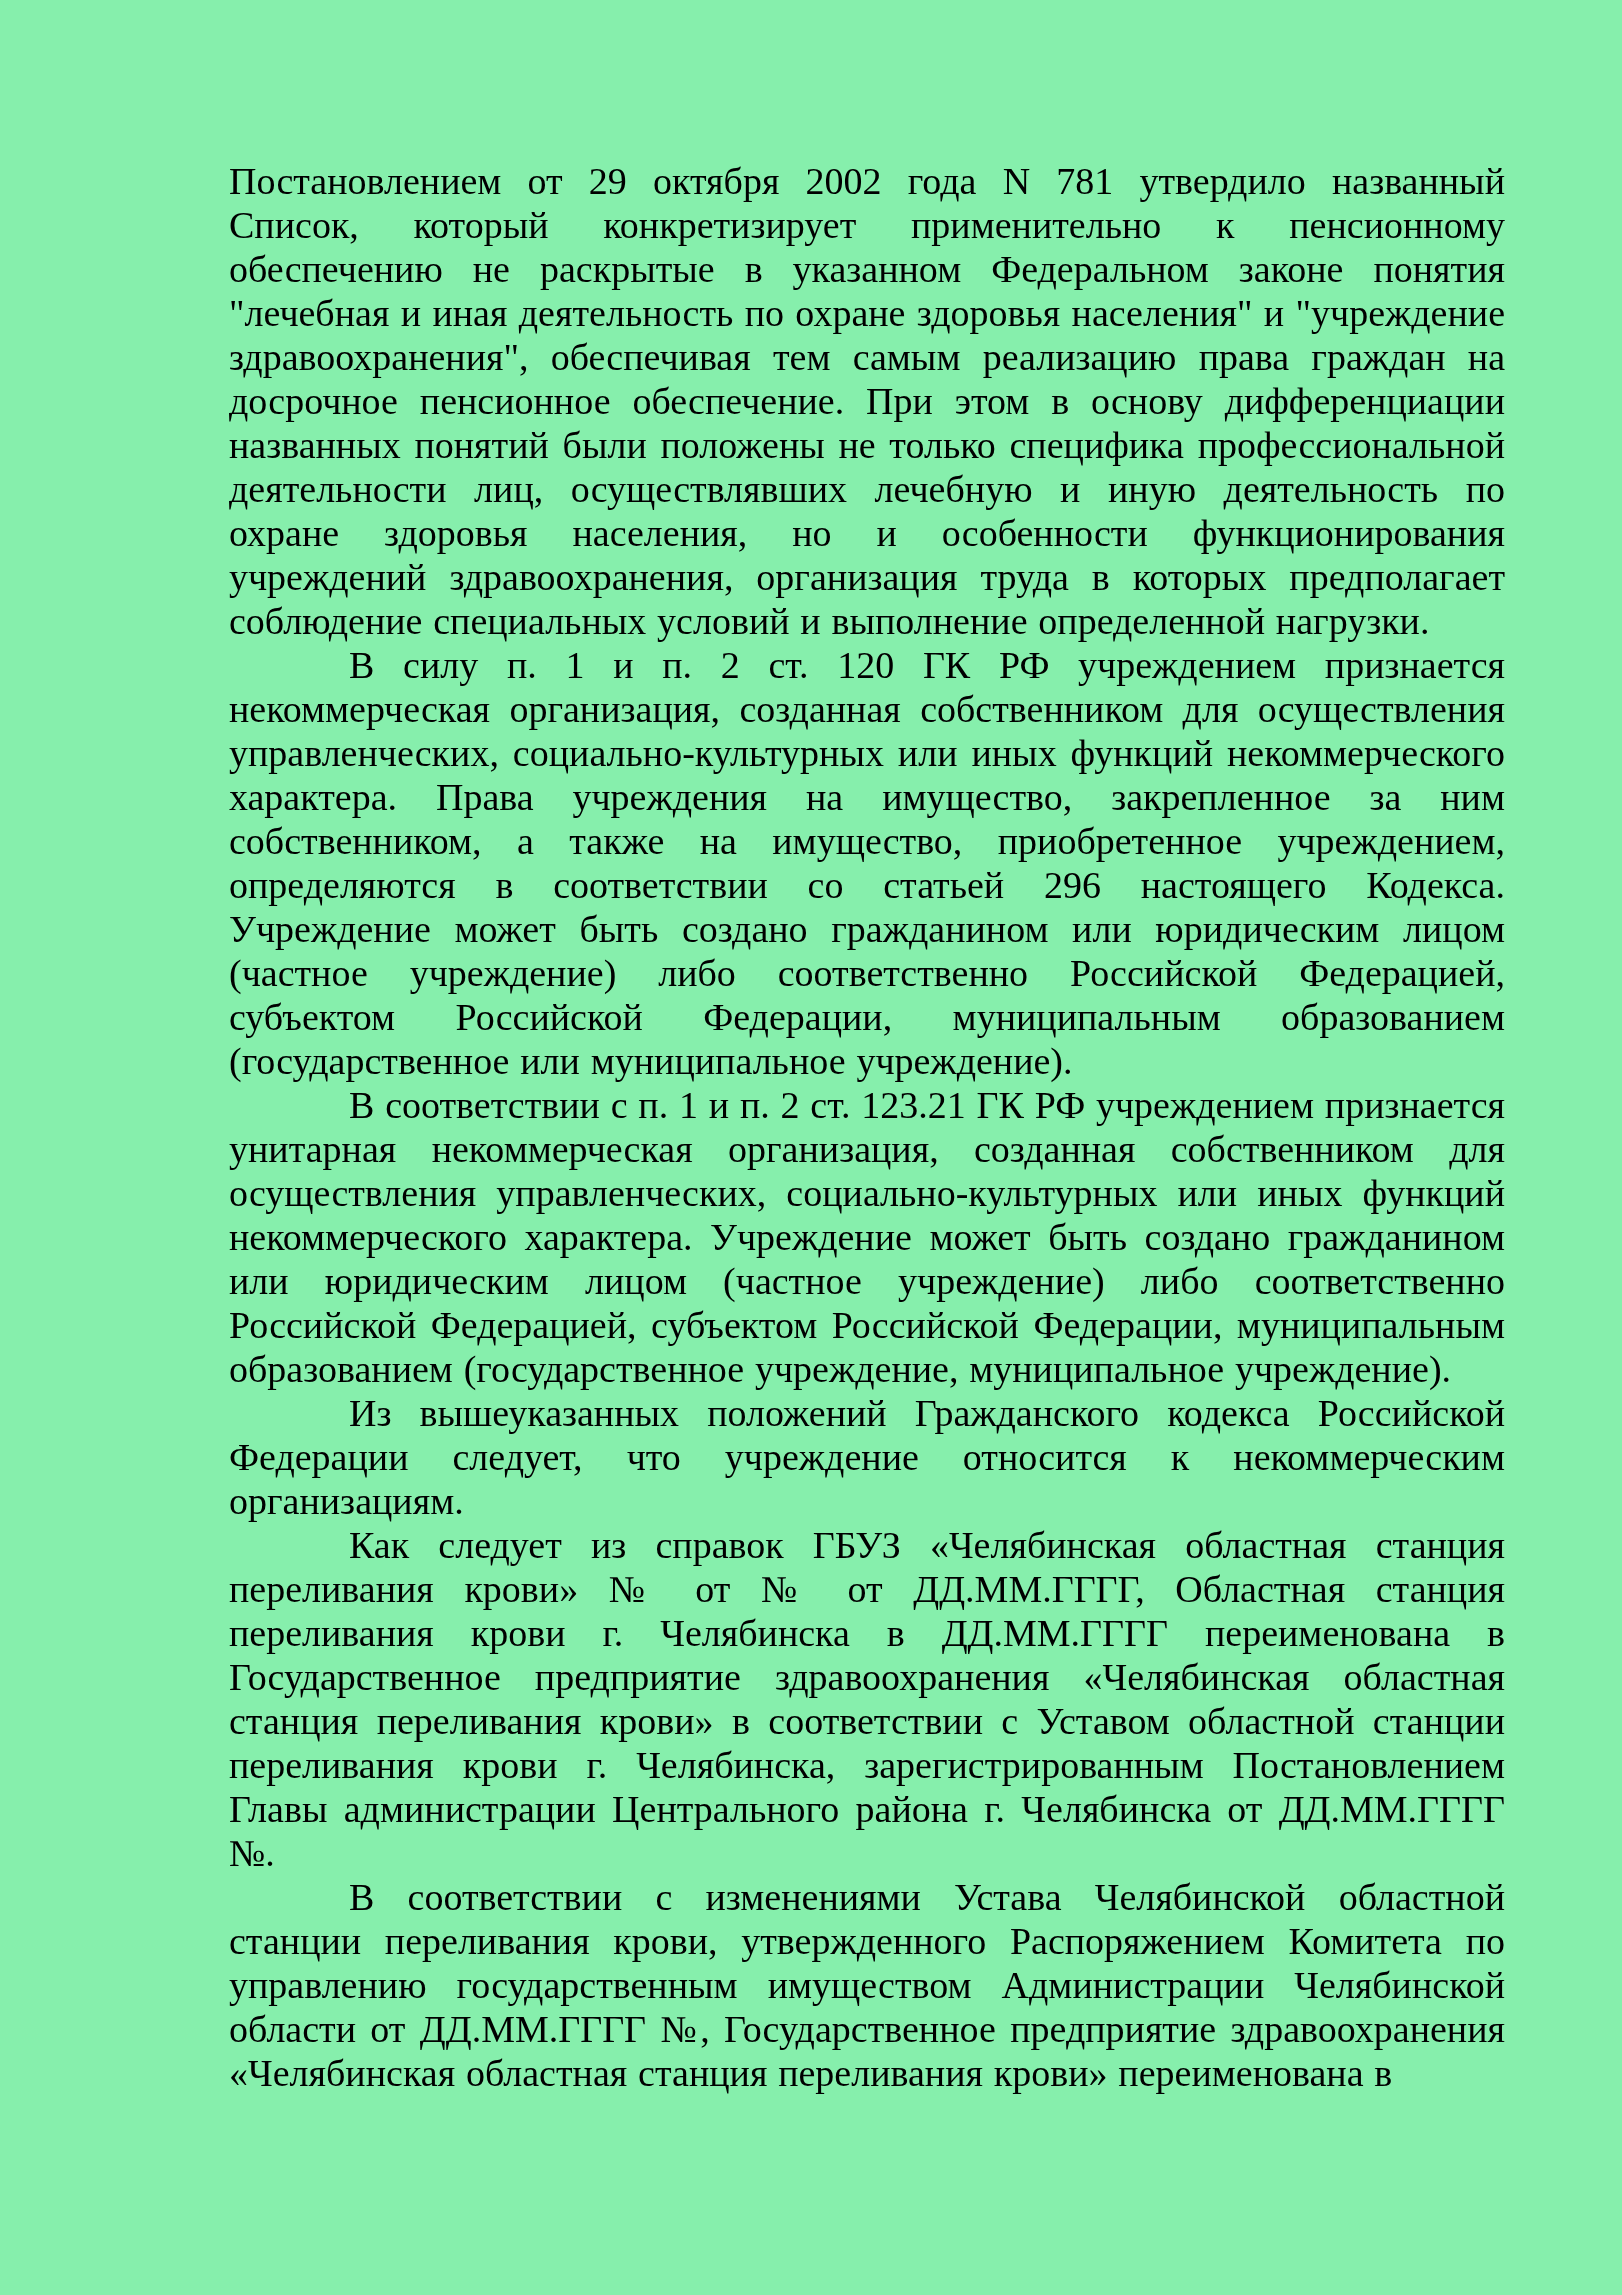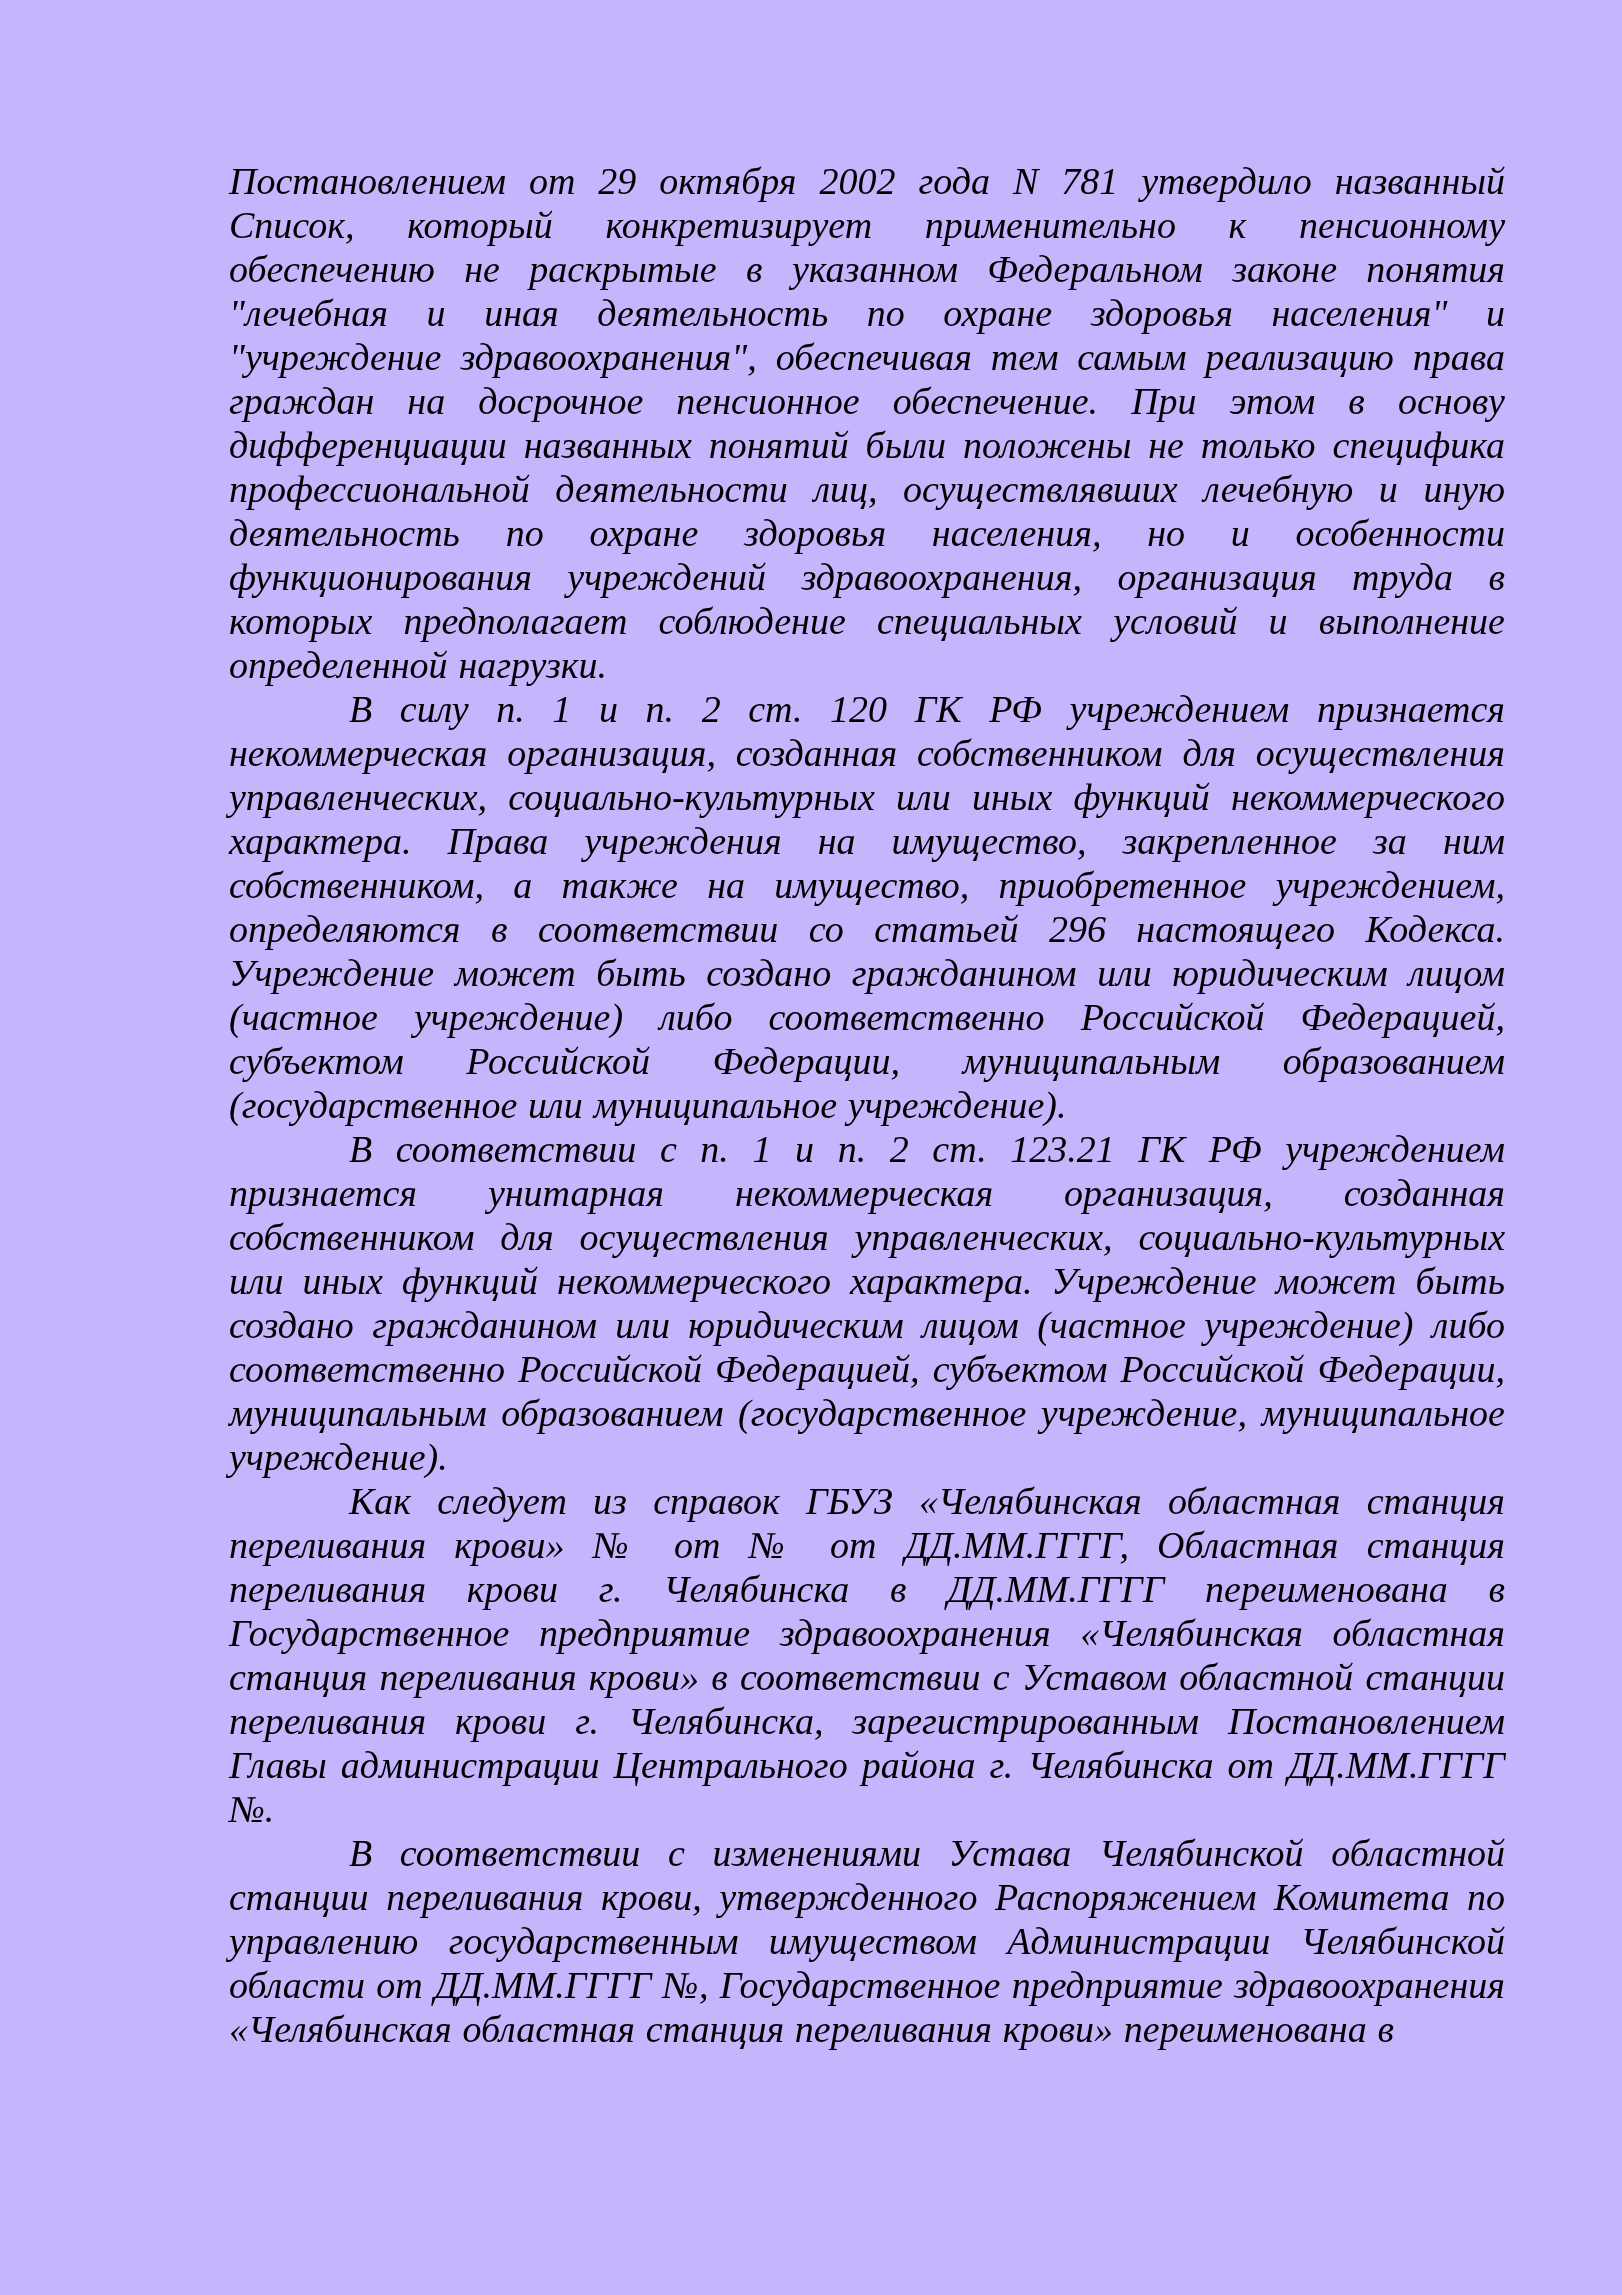--- a/index.html
+++ b/index.html
@@ -35,22 +35,23 @@
     padding: 0;
     text-indent: 120px;
   }
   .para.no-indent {
     text-indent: 0;
   }
 </style>
 </head>
 <body>
 
-<div class="sheet" style="background: #c4b5fd; color: rgb(0, 0, 0); font-style: italic;">
+<div class="sheet" style="background: #86efac; color: rgb(0, 0, 0);">
   <div class="text-block">
     <p class="para no-indent">Постановлением от 29 октября 2002 года N 781 утвердило названный Список, который конкретизирует применительно к пенсионному обеспечению не раскрытые в указанном Федеральном законе понятия "лечебная и иная деятельность по охране здоровья населения" и "учреждение здравоохранения", обеспечивая тем самым реализацию права граждан на досрочное пенсионное обеспечение. При этом в основу дифференциации названных понятий были положены не только специфика профессиональной деятельности лиц, осуществлявших лечебную и иную деятельность по охране здоровья населения, но и особенности функционирования учреждений здравоохранения, организация труда в которых предполагает соблюдение специальных условий и выполнение определенной нагрузки.</p>
     <p class="para">В силу п. 1 и п. 2 ст. 120 ГК РФ учреждением признается некоммерческая организация, созданная собственником для осуществления управленческих, социально-культурных или иных функций некоммерческого характера. Права учреждения на имущество, закрепленное за ним собственником, а также на имущество, приобретенное учреждением, определяются в соответствии со статьей 296 настоящего Кодекса. Учреждение может быть создано гражданином или юридическим лицом (частное учреждение) либо соответственно Российской Федерацией, субъектом Российской Федерации, муниципальным образованием (государственное или муниципальное учреждение).</p>
     <p class="para">В соответствии с п. 1 и п. 2 ст. 123.21 ГК РФ учреждением признается унитарная некоммерческая организация, созданная собственником для осуществления управленческих, социально-культурных или иных функций некоммерческого характера. Учреждение может быть создано гражданином или юридическим лицом (частное учреждение) либо соответственно Российской Федерацией, субъектом Российской Федерации, муниципальным образованием (государственное учреждение, муниципальное учреждение).</p>
+    <p class="para">Из вышеуказанных положений Гражданского кодекса Российской Федерации следует, что учреждение относится к некоммерческим организациям.</p>
     <p class="para">Как следует из справок ГБУЗ «Челябинская областная станция переливания крови» № от № от ДД.ММ.ГГГГ, Областная станция переливания крови г. Челябинска в ДД.ММ.ГГГГ переименована в Государственное предприятие здравоохранения «Челябинская областная станция переливания крови» в соответствии с Уставом областной станции переливания крови г. Челябинска, зарегистрированным Постановлением Главы администрации Центрального района г. Челябинска от ДД.ММ.ГГГГ №.</p>
     <p class="para">В соответствии с изменениями Устава Челябинской областной станции переливания крови, утвержденного Распоряжением Комитета по управлению государственным имуществом Администрации Челябинской области от ДД.ММ.ГГГГ №, Государственное предприятие здравоохранения «Челябинская областная станция переливания крови» переименована в</p>
   </div>
 </div>
 
 
 </body></html>

